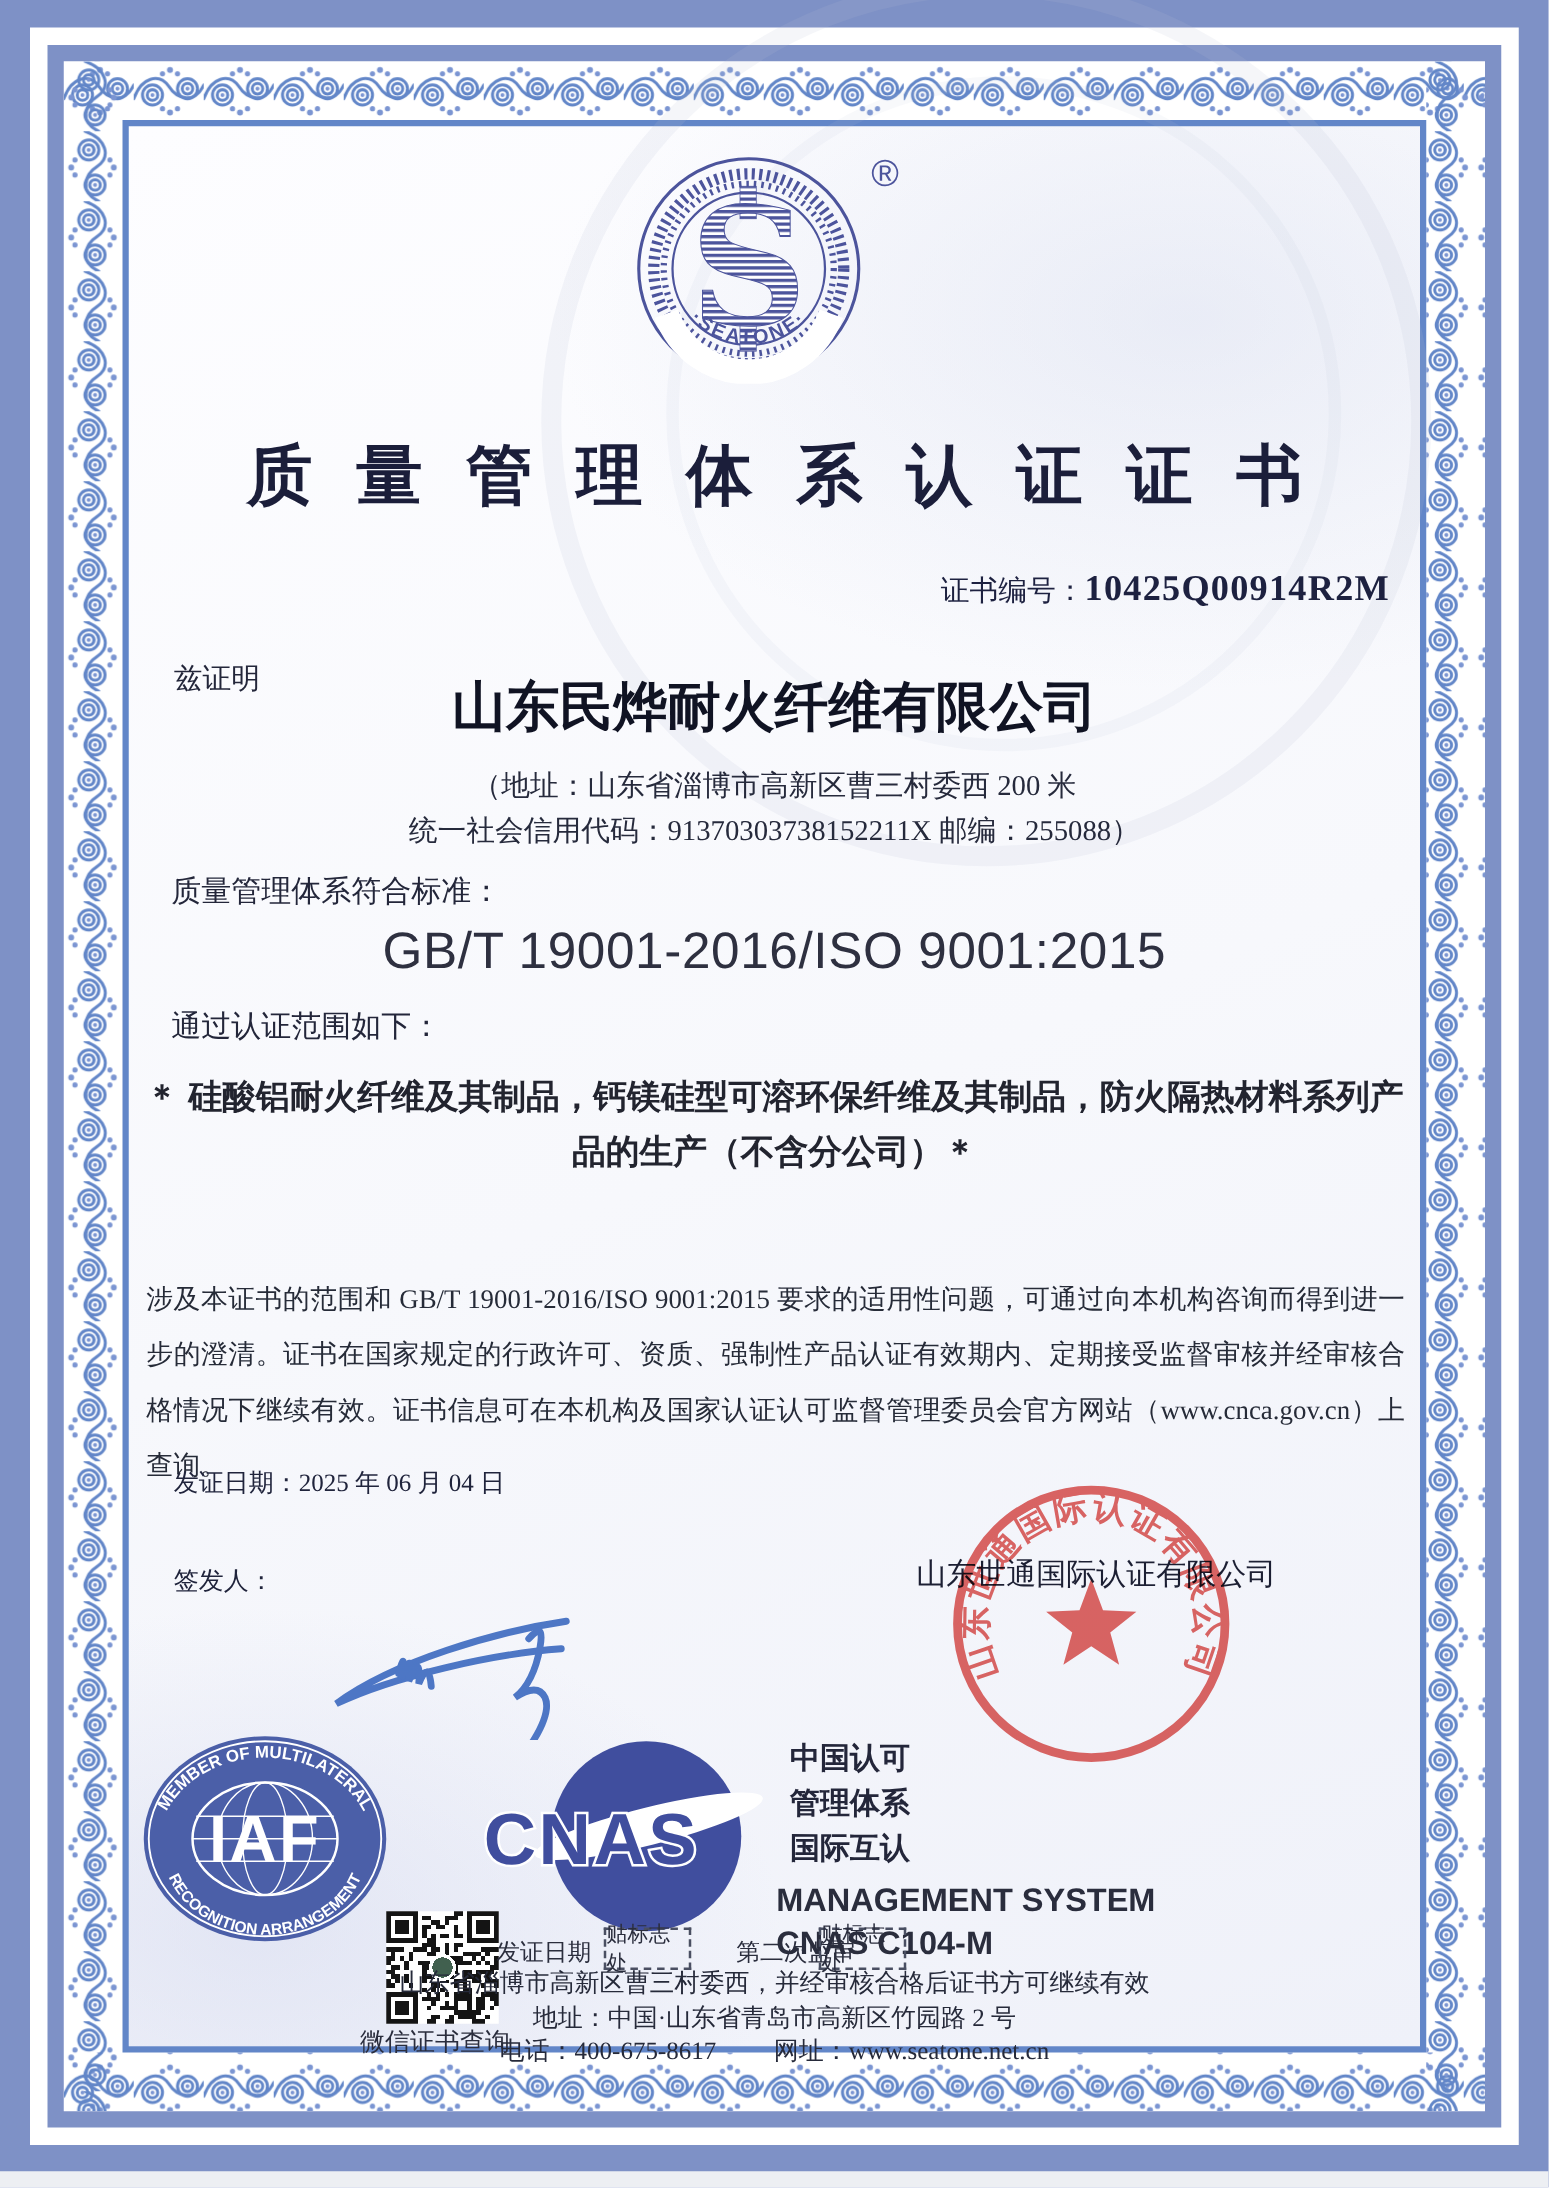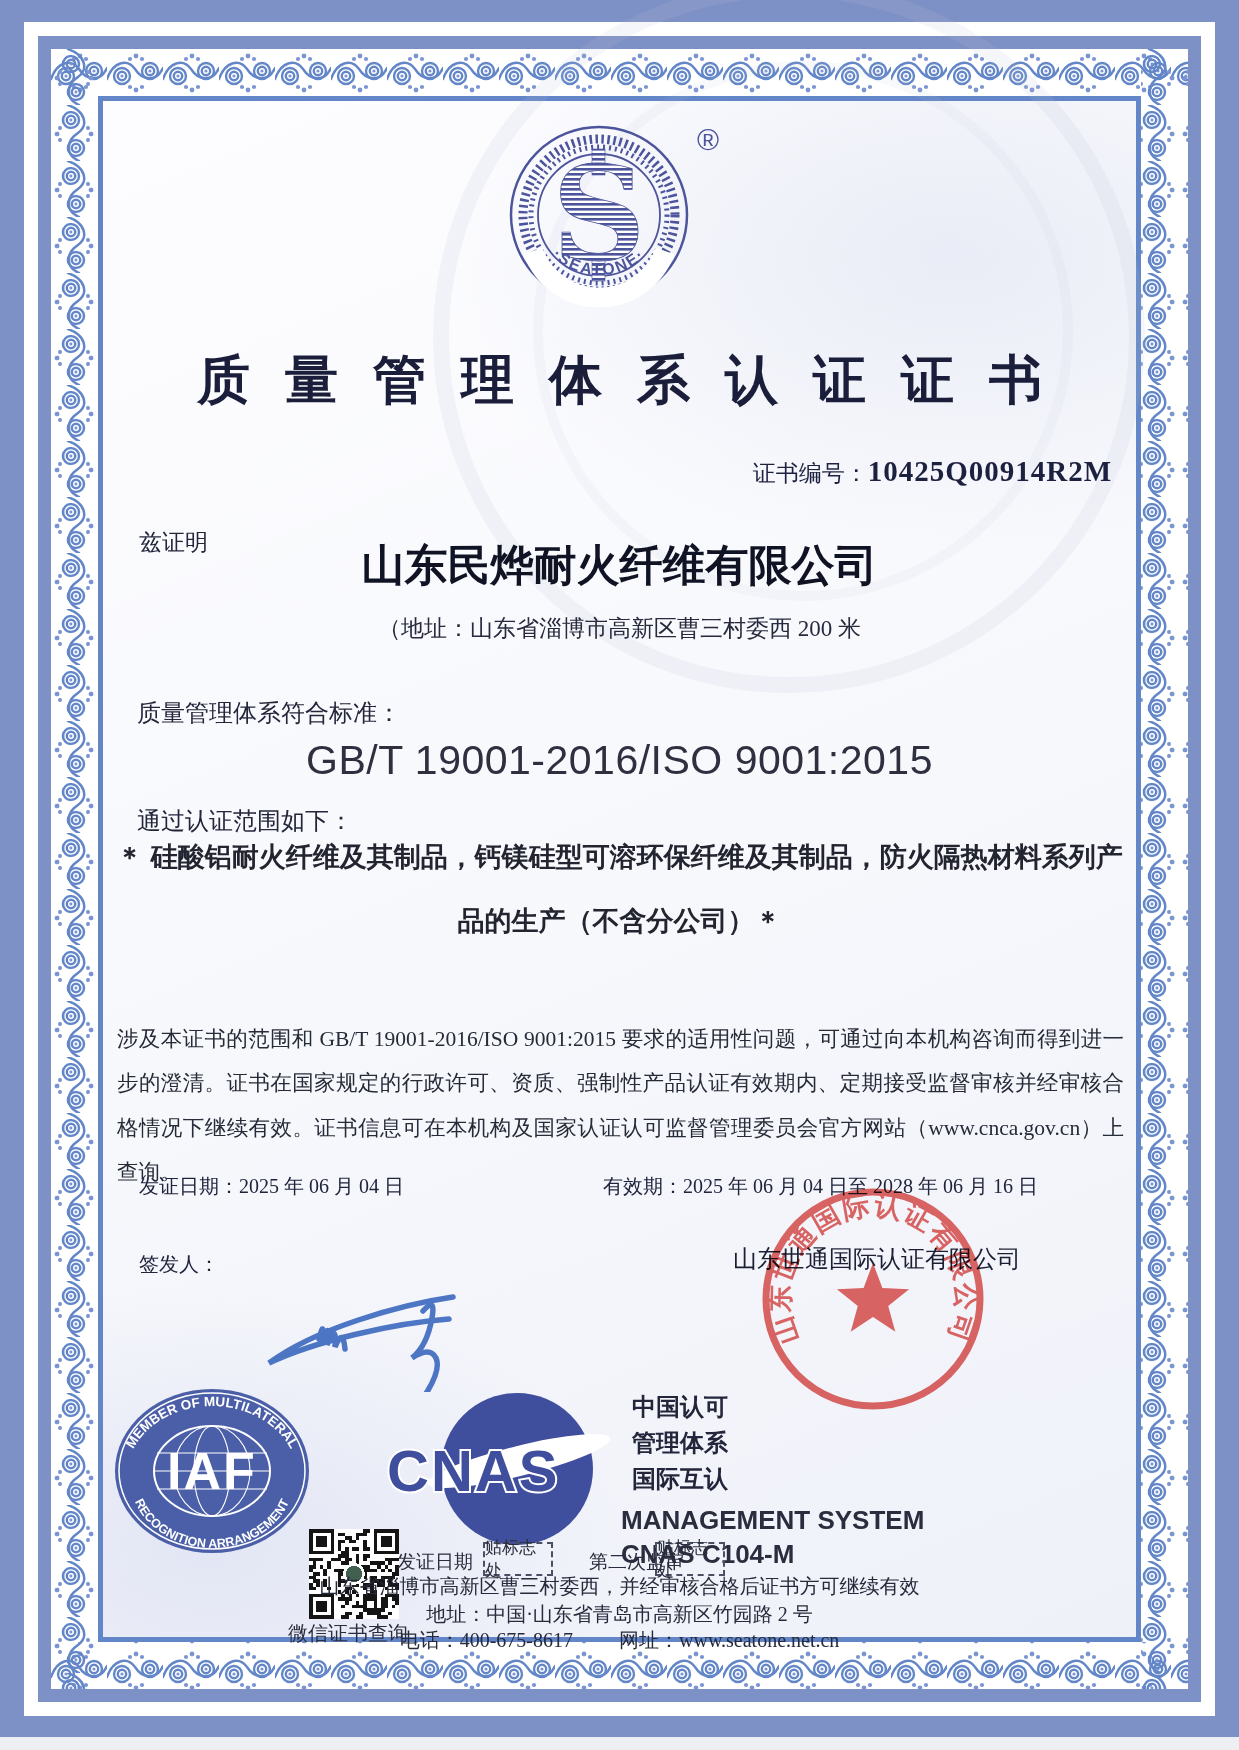--- a/index.html
+++ b/index.html
@@ -119,35 +119,33 @@
     <div class="abs title">质量管理体系认证证书</div>
 
     <div class="abs certno">
       <span>证书编号：</span><b>10425Q00914R2M</b>
     </div>
 
     <div class="abs attest">兹证明</div>
 
     <div class="abs company">山东民烨耐火纤维有限公司</div>
     <div class="abs addr" style="top:512px;">（地址：山东省淄博市高新区曹三村委西 200 米</div>
+    <div class="abs addr" style="top:548px;">统一社会信用代码：91370303738152211X 邮编：255088）</div>
 
     <div class="abs lab" style="left:34px;top:596px;">质量管理体系符合标准：</div>
     <div class="abs standard">GB/T 19001-2016/ISO 9001:2015</div>
 
     <div class="abs lab" style="left:34px;top:704px;">通过认证范围如下：</div>
-    <div class="abs scope" style="top:738px;">＊ 硅酸铝耐火纤维及其制品，钙镁硅型可溶环保纤维及其制品，防火隔热材料系列产</div>
+    <div class="abs scope" style="top:758px;">＊ 硅酸铝耐火纤维及其制品，钙镁硅型可溶环保纤维及其制品，防火隔热材料系列产</div>
     <div class="abs scope" style="top:802px;">品的生产（不含分公司）＊</div>
 
     <div class="abs para">涉及本证书的范围和 GB/T 19001-2016/ISO 9001:2015 要求的适用性问题，可通过向本机构咨询而得到进一步的澄清。证书在国家规定的行政许可、资质、强制性产品认证有效期内、定期接受监督审核并经审核合格情况下继续有效。证书信息可在本机构及国家认证认可监督管理委员会官方网站（www.cnca.gov.cn）上查询。</div>
 
     <div class="abs daterow" style="left:36px;top:1072px;">
       <span>发证日期：</span><span>2025 年 06 月 04 日</span>
-    </div>
-    <div class="abs daterow" style="left:500px;top:1072px;">
-      <span>有效期：</span><span>2025 年 06 月 04 日至 2028 年 06 月 16 日</span>
     </div>
 
     <div class="abs daterow" style="left:36px;top:1150px;">签发人：</div>
 
     <div class="abs issuer">山东世通国际认证有限公司</div>
 
     <svg class="abs" style="left:150px;top:1176px;" width="215" height="115" viewBox="0 0 215 115">
       <g fill="none" stroke="#3f6cc0" stroke-width="5.5" stroke-linecap="round" opacity="0.92">
         <path d="M200,20 C145,28 62,52 16,86 C62,64 142,46 196,42"></path>
         <path d="M66,62 q6,-22 2,4 q10,-26 6,2 q10,-24 8,2 q8,-20 10,2"></path>

